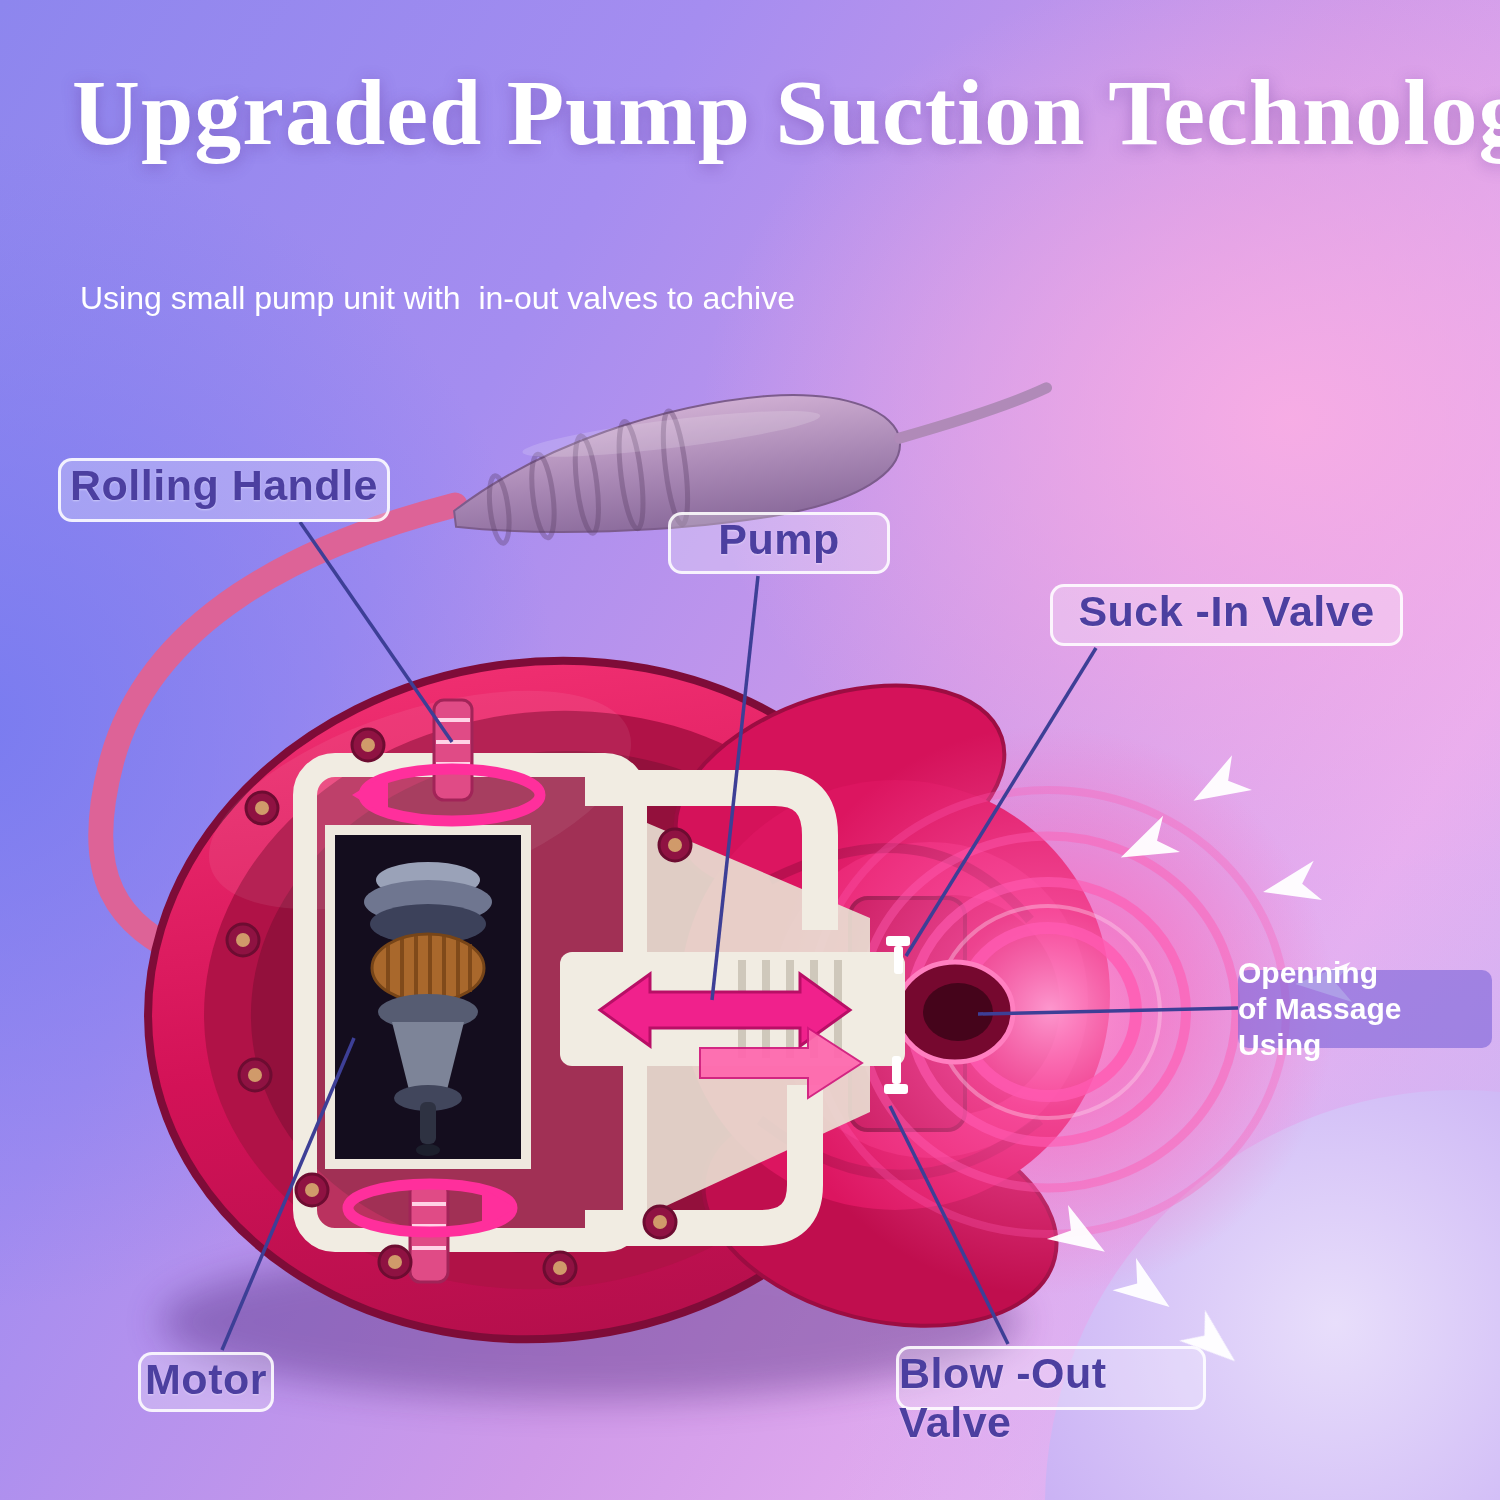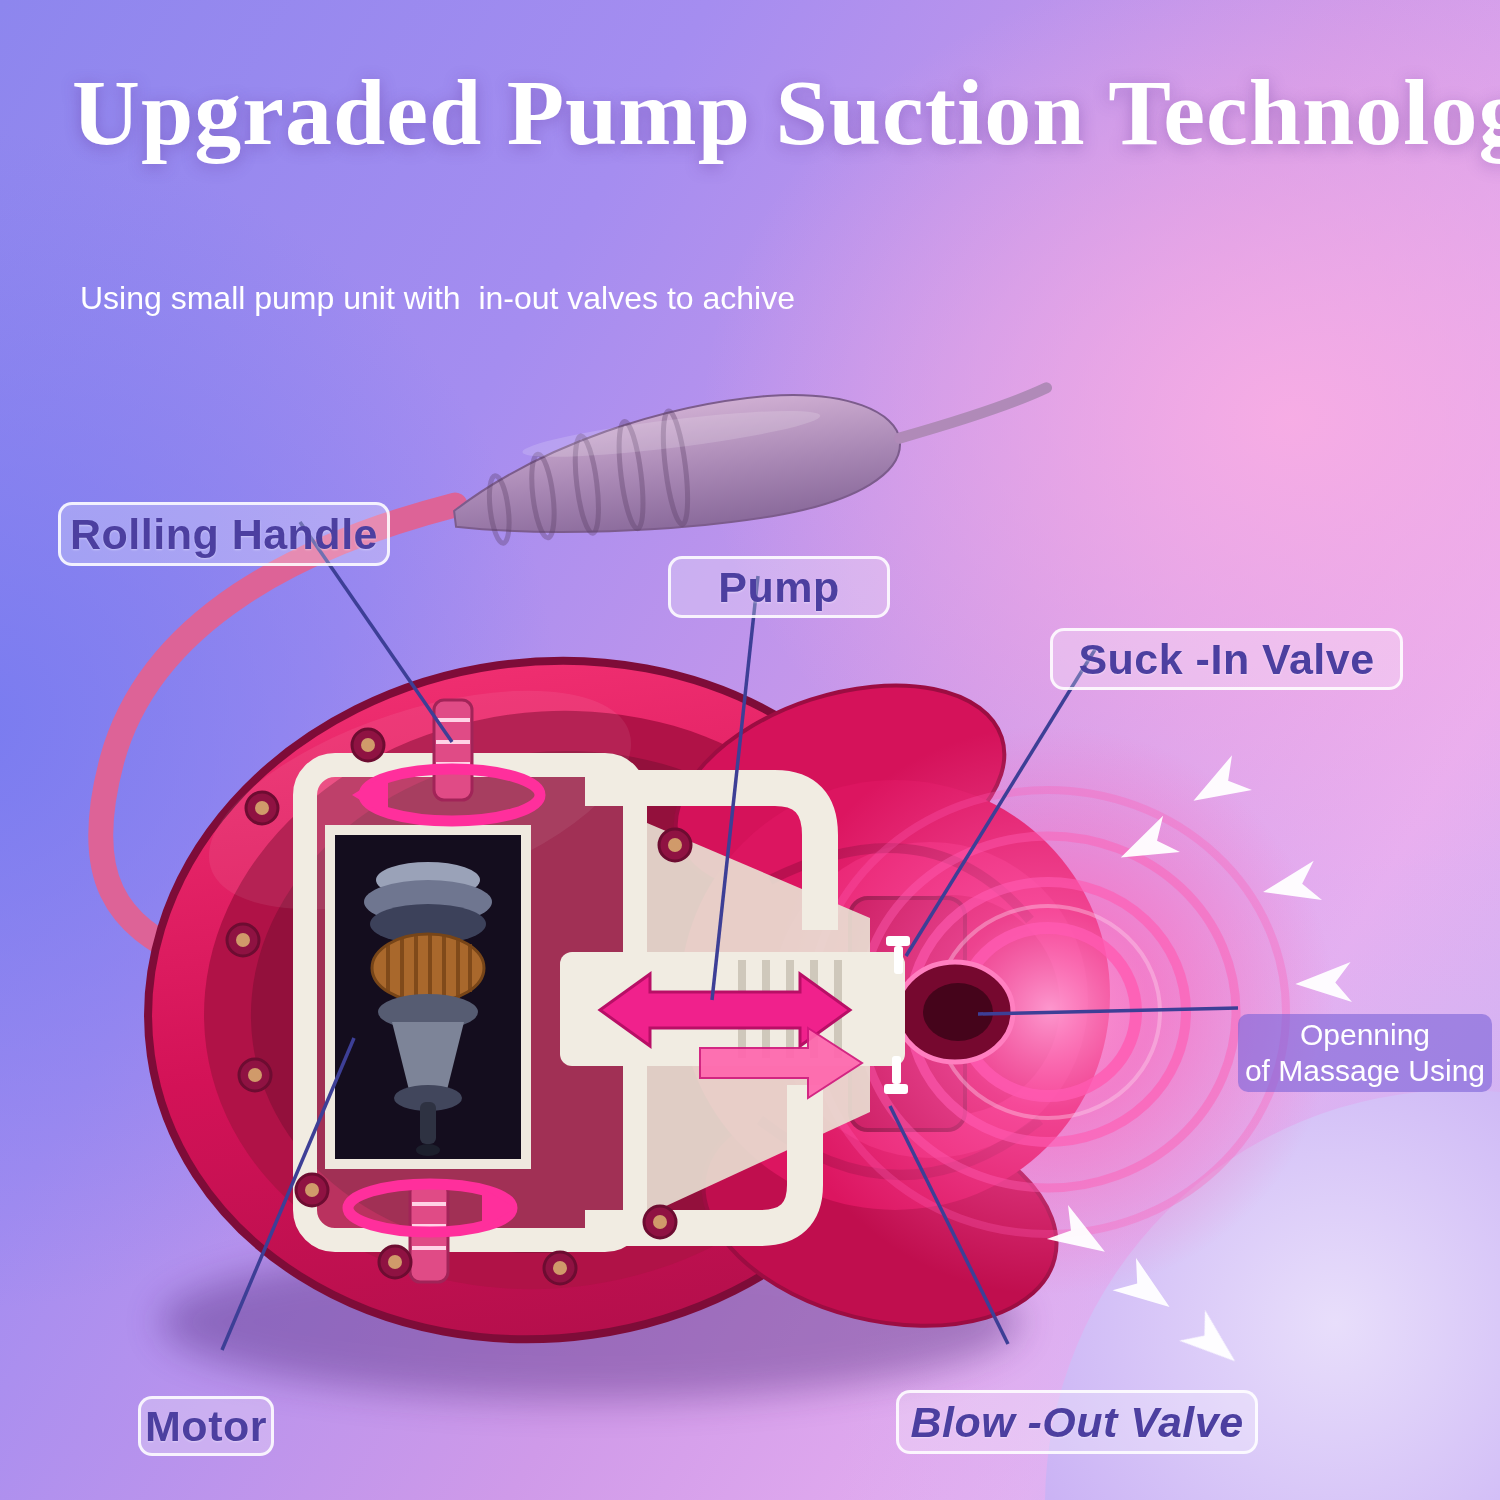--- a/index.html
+++ b/index.html
@@ -19,38 +19,37 @@
     font-weight:bold; font-size:94px; color:#fff; letter-spacing:1px;
     text-shadow:0 3px 16px rgba(90,40,140,.35);
     white-space:nowrap;
   }
   .page-subtitle {
     position:absolute; left:80px; top:196px; width:1250px;
     font-size:32px; line-height:1.28; color:#ffffff; white-space:pre-wrap;
   }
   svg.art { position:absolute; left:0; top:0; }
   .callout {
-    position:absolute; display:flex; align-items:center; justify-content:center;
+    position:absolute; display:flex; justify-content:center;
     border:3px solid rgba(255,255,255,.85); border-radius:14px;
     background:rgba(255,255,255,.26);
     color:var(--label-text,#4c3fa0);
     font-size:43px; font-weight:600; letter-spacing:.5px;
     text-shadow:0 1px 2px rgba(255,255,255,.4);
-    margin-top:44px;
   }
   #callout-rolling-handle { left:58px;  top:458px;  width:332px; height:64px; }
   #callout-pump           { left:668px; top:512px;  width:222px; height:62px; }
   #callout-suck           { left:1050px;top:584px;  width:353px; height:62px; }
   #callout-motor          { left:138px; top:1352px; width:136px; height:60px; }
-  #callout-blow           { left:896px; top:1346px; width:362px; height:64px;font-style:italic; }
+  #callout-blow           { left:896px; top:1346px; width:310px; height:64px; }
   #callout-opening {
     left:1238px; top:970px; width:254px; height:78px;
     flex-direction:column; border:none; border-radius:10px;
     background:rgba(124,100,216,.62); color:#fff;
-    font-size:30px; font-weight:400; line-height:1.2; letter-spacing:0;
+    font-size:30px; font-weight:700; line-height:1.2; letter-spacing:0;
     text-shadow:none;
   }
 </style>
 </head>
 <body>
 
 <div class="stage">
 
   <svg class="art" width="1500" height="1500" viewBox="0 0 1500 1500" xmlns="http://www.w3.org/2000/svg" xmlns:xlink="http://www.w3.org/1999/xlink">
     <defs>

